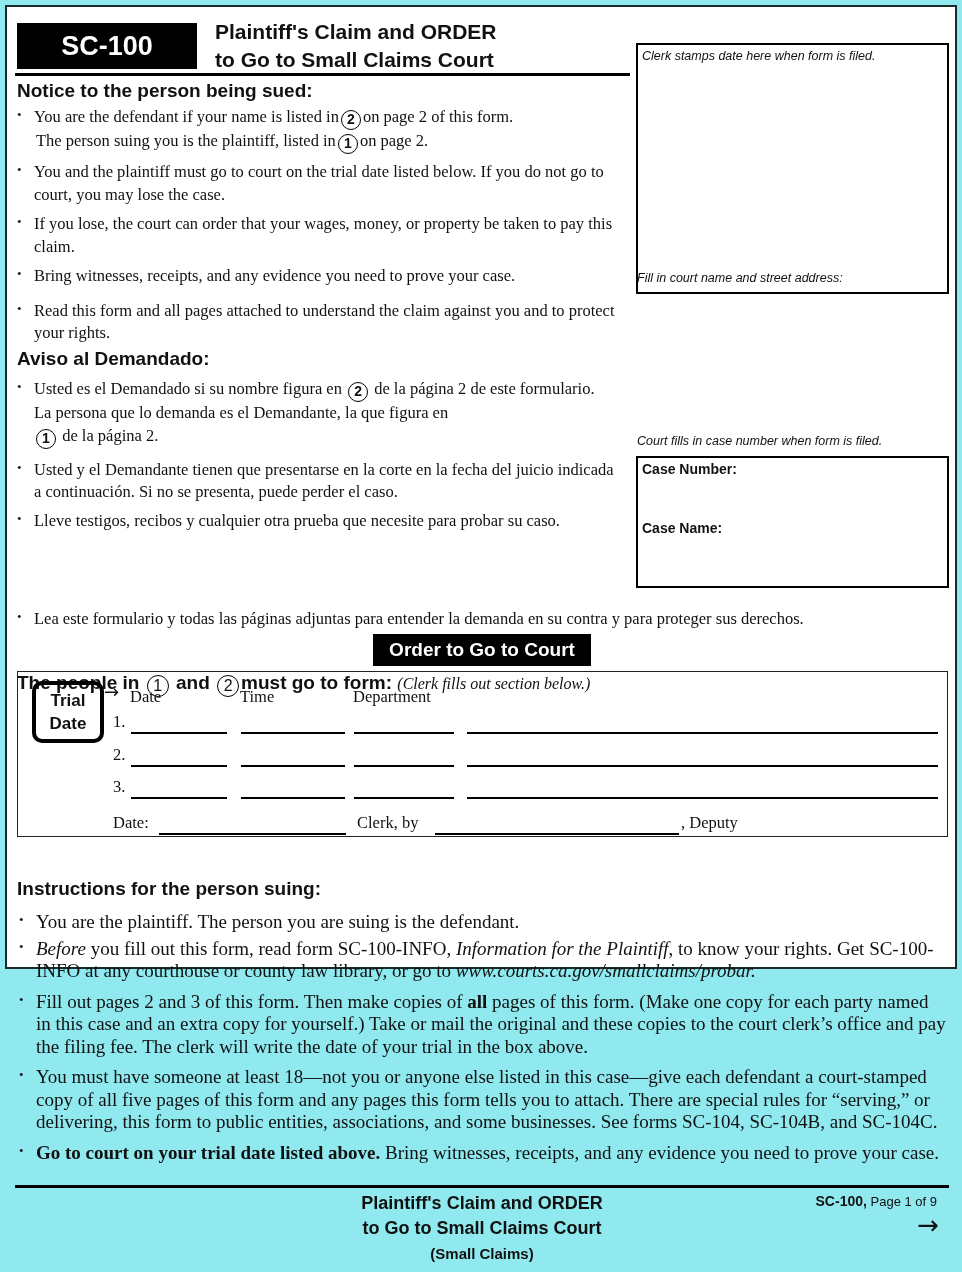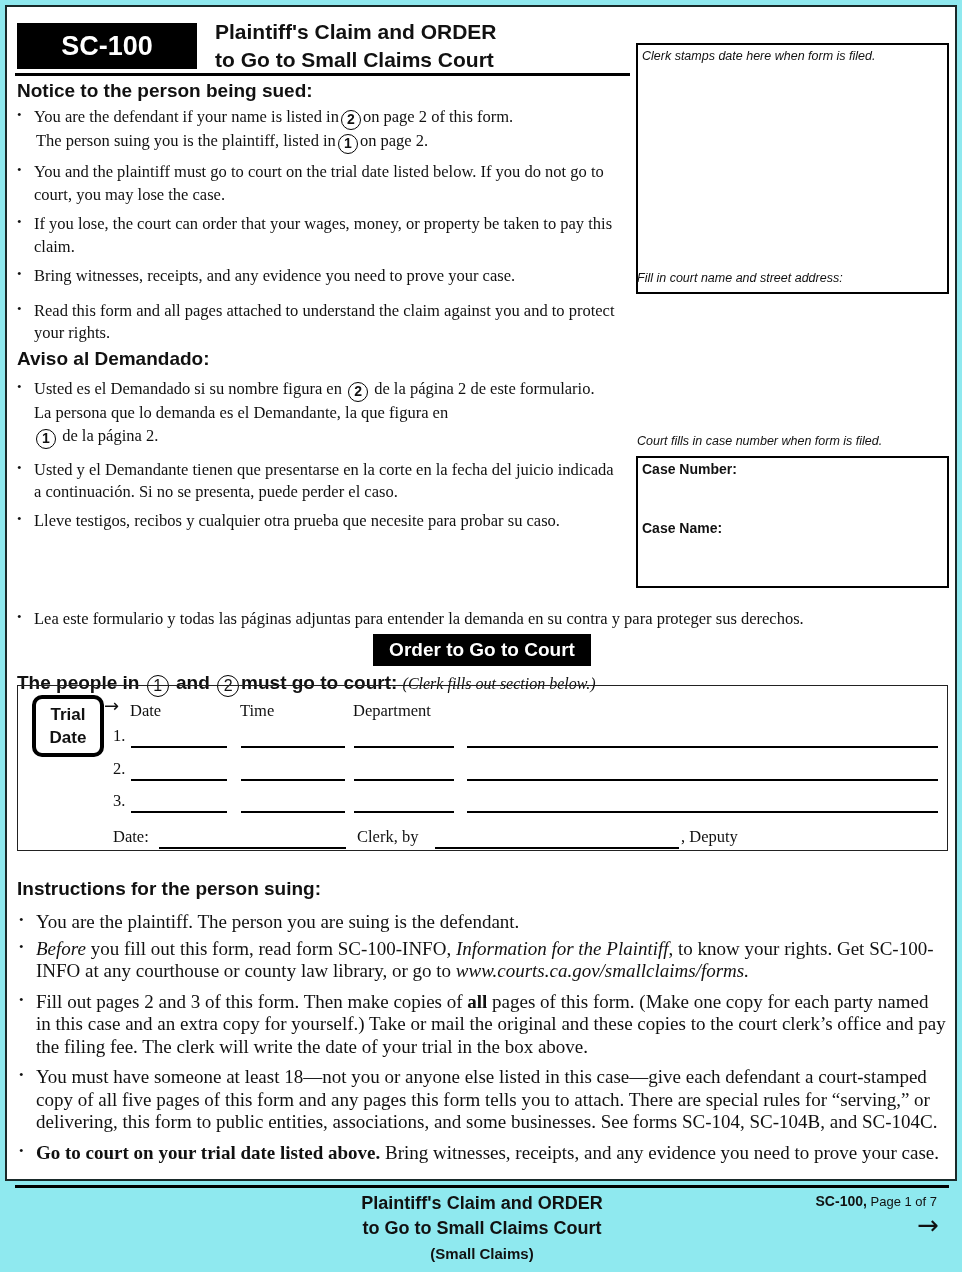--- a/index.html
+++ b/index.html
@@ -1,18 +1,18 @@
 <!DOCTYPE html>
 <html><head>
 <meta charset="utf-8">
 <style>
   * { box-sizing: border-box; margin: 0; padding: 0; }
   html, body { width: 962px; height: 1272px; overflow: hidden; }
   body { background: #8fe9ef; position: relative; font-family: "Liberation Serif", serif; color: #111; }
-  .frame { position: absolute; left: 5px; top: 5px; width: 952px; height: 1176px; background: #fff; border: 2px solid #1a2a2a; }
+  .frame { position: absolute; left: 5px; top: 5px; width: 952px; height: 964px; background: #fff; border: 2px solid #1a2a2a; }
   .abs { position: absolute; }
 
   
   .form-id { left: 10px; top: 16px; width: 180px; height: 46px; background: #000; color: #fff; font-family: "Liberation Sans", sans-serif; font-weight: bold; font-size: 27px; text-align: center; line-height: 46px; }
   .title { left: 208px; top: 11px; font-family: "Liberation Sans", sans-serif; font-weight: bold; font-size: 21px; line-height: 28px; }
   .title-rule { left: 8px; top: 66px; width: 615px; height: 3px; background: #000; }
 
   h2.sec { position: absolute; font-family: "Liberation Sans", sans-serif; font-weight: bold; font-size: 19px; }
 
   .bullets { position: absolute; font-size: 16.5px; line-height: 22.5px; }
@@ -24,21 +24,21 @@
   
   .box { position: absolute; border: 2.5px solid #000; }
   .hint { position: absolute; font-family: "Liberation Sans", sans-serif; font-style: italic; font-size: 12.5px; }
   .box-label { font-family: "Liberation Sans", sans-serif; font-weight: bold; font-size: 14px; position: absolute; left: 4px; }
 
   .order-title { left: 366px; top: 627px; width: 218px; height: 32px; background: #000; color: #fff; font-family: "Liberation Sans", sans-serif; font-weight: bold; font-size: 19px; text-align: center; line-height: 32px; }
   .people { left: 10px; top: 665px; font-family: "Liberation Sans", sans-serif; font-weight: bold; font-size: 19px; }
   .people .note { font-family: "Liberation Serif", serif; font-style: italic; font-weight: normal; font-size: 16px; }
   .people .circ { width: 22px; height: 22px; font-size: 16px; line-height: 19px; font-weight: normal; }
 
-  .trial-box { left: 10px; top: 678px; width: 931px; height: 166px; border: 1.5px solid #222; position: absolute; }
+  .trial-box { left: 10px; top: 664px; width: 931px; height: 166px; border: 1.5px solid #222; position: absolute; }
   .trial-badge { left: 14px; top: 9px; width: 72px; height: 62px; border: 4px solid #000; border-radius: 10px; font-family: "Liberation Sans", sans-serif; font-weight: bold; font-size: 17px; text-align: center; line-height: 23px; padding-top: 4px; }
   .arrow { left: 86px; top: 9px; font-size: 18px; font-family: "DejaVu Sans", sans-serif; }
   .colhdr { position: absolute; top: 15px; font-size: 16.5px; }
   .rownum { position: absolute; left: 95px; font-size: 16.5px; }
   .uline { position: absolute; height: 1.5px; background: #000; }
   .field { position: absolute; font-size: 16.5px; }
 
   .instr { left: 10px; top: 904px; width: 930px; font-size: 19px; line-height: 22.5px; }
   .instr .b { margin-bottom: 8px; }
 
@@ -96,21 +96,21 @@
   <div class="box" style="left:629px; top:449px; width:313px; height:132px;">
     <div class="box-label" style="top:3px;">Case Number:</div>
     <div class="box-label" style="top:62px;">Case Name:</div>
   </div>
 
   <div class="abs order-title">Order to Go to Court</div>
   <div class="abs people">
     <span>The people in</span>
     <span class="circ">1</span>
     <span>and</span>
-    <span class="circ">2</span><span>must go to court:</span>
+    <span class="circ">2</span><span>must go to form:</span>
     <span class="note">(Clerk fills out section below.)</span>
   </div>
 
   <div class="trial-box">
     <div class="abs trial-badge">
       <div>Trial</div>
       <div>Date</div>
     </div>
     <div class="abs arrow">→</div>
 
@@ -140,34 +140,34 @@
     <div class="uline" style="left:141px; top:161px; width:187px;"></div>
     <div class="field" style="left:339px; top:141px;">Clerk, by</div>
     <div class="uline" style="left:417px; top:161px; width:244px;"></div>
     <div class="field" style="left:663px; top:141px;">, Deputy</div>
   </div>
 
   <h2 class="sec" style="left:10px; top:871px;">Instructions for the person suing:</h2>
   <div class="bullets instr">
     <div class="b" style="margin-bottom:4px">You are the plaintiff. The person you are suing is the defendant.</div>
     <div class="b">
-      <em>Before</em><span> you fill out this form, read form SC-100-INFO, </span><em>Information for the Plaintiff</em><span>, to know your rights. Get SC-100-INFO at any courthouse or county law library, or go to </span><em>www.courts.ca.gov/smallclaims/forms.</em>
+      <em>Before</em><span> you fill out this form, read form SC-100-INFO, </span><em>Information for the Plaintiff</em><span>, to know your rights. Get SC-100-INFO at any courthouse or county law library, or go to </span><em>www.courts.ca.gov/smallclaims/probar.</em>
     </div>
     <div class="b">
       <span>Fill out pages 2 and 3 of this form. Then make copies of </span><b>all</b><span> pages of this form. (Make one copy for each party named in this case and an extra copy for yourself.) Take or mail the original and these copies to the court clerk’s office and pay the filing fee. The clerk will write the date of your trial in the box above.</span>
     </div>
     <div class="b">You must have someone at least 18—not you or anyone else listed in this case—give each defendant a court-stamped copy of all five pages of this form and any pages this form tells you to attach. There are special rules for “serving,” or delivering, this form to public entities, associations, and some businesses. See forms SC-104, SC-104B, and SC-104C.</div>
     <div class="b">
       <b>Go to court on your trial date listed above.</b><span> Bring witnesses, receipts, and any evidence you need to prove your case.</span>
     </div>
   </div>
 
   <div class="abs foot-rule"></div>
   <div class="abs foot-center">
     <div>Plaintiff's Claim and ORDER</div>
     <div>to Go to Small Claims Court</div>
     <div class="small">(Small Claims)</div>
   </div>
   <div class="abs foot-right">
-    <b>SC-100,</b> <span>Page 1 of 7</span>
+    <b>SC-100,</b> <span>Page 1 of 9</span>
   </div>
   <div class="abs next-arrow">→</div>
 </div>
 
 </body></html>

